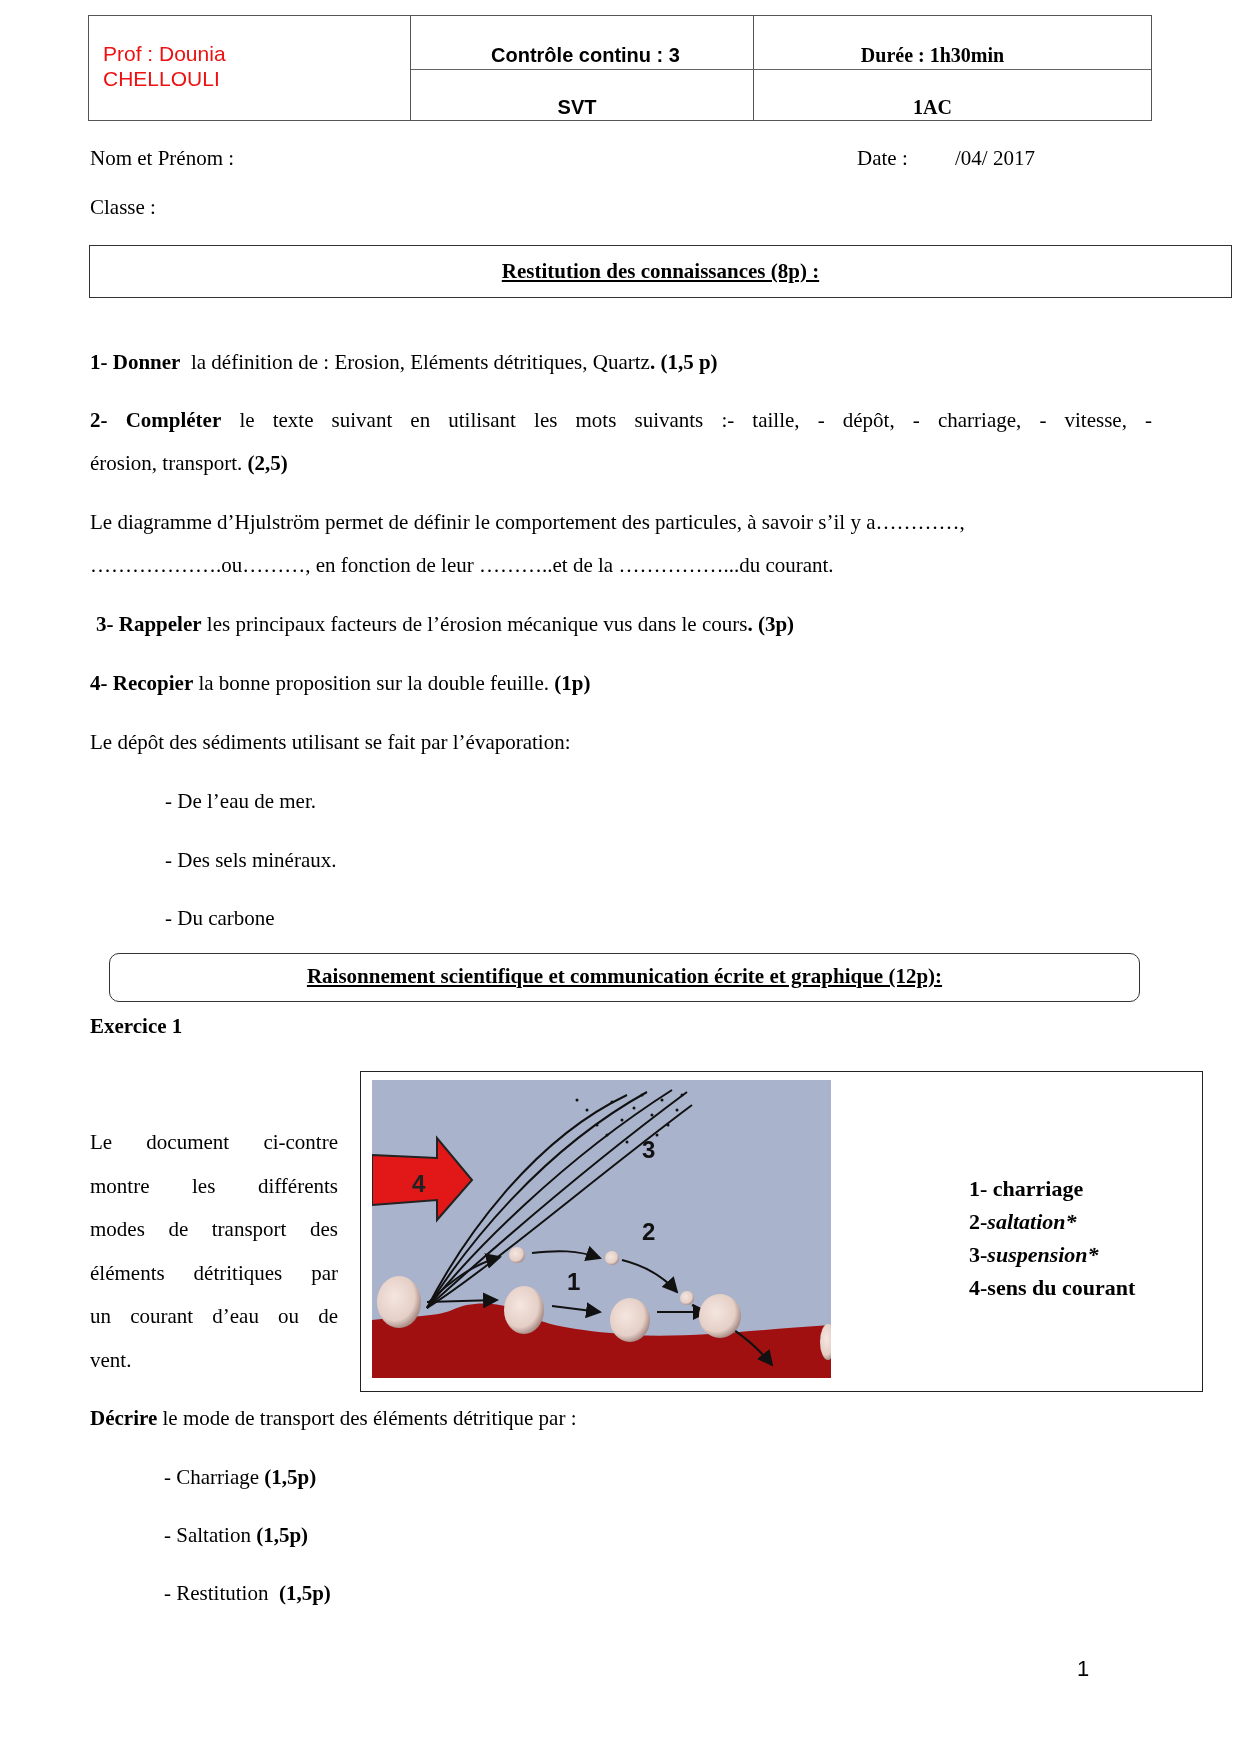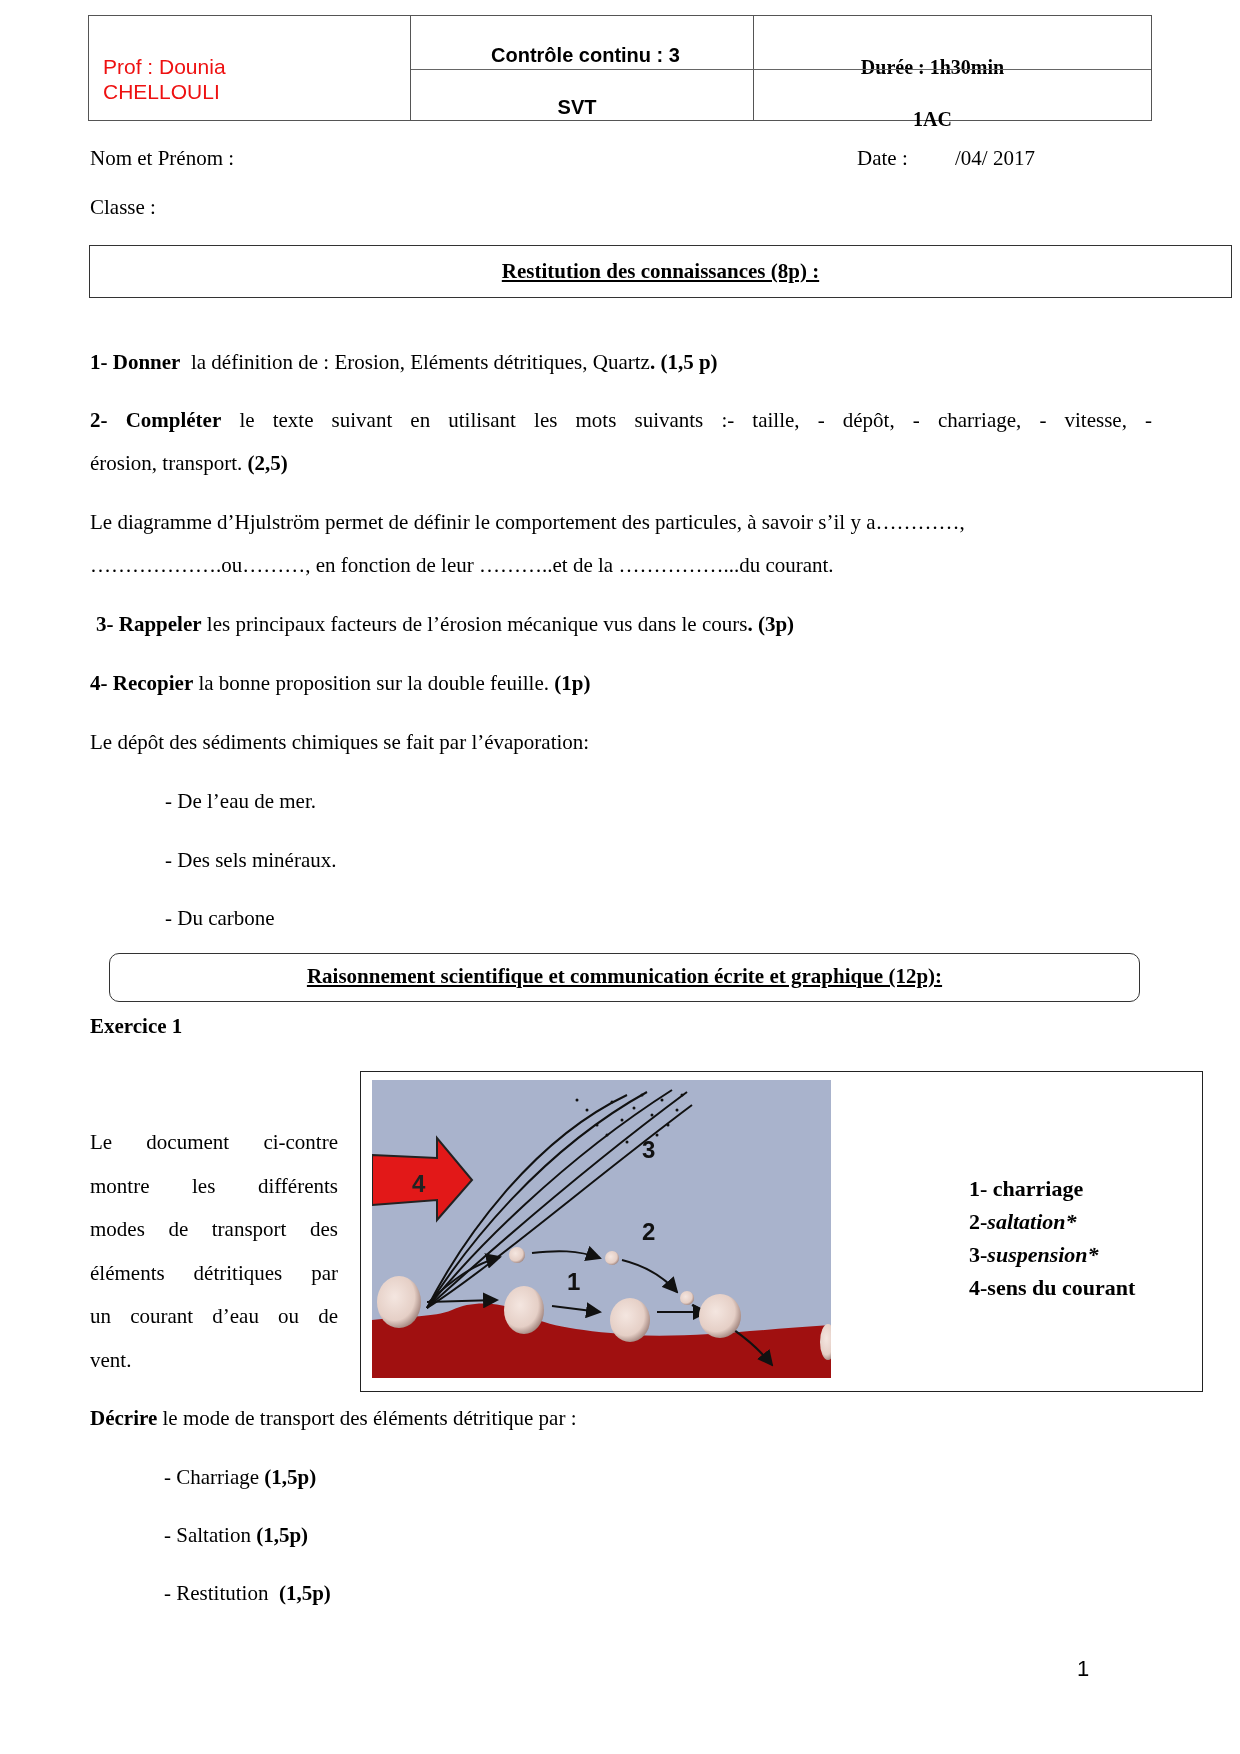--- a/index.html
+++ b/index.html
@@ -7,23 +7,23 @@
          font-family: "Liberation Serif", "DejaVu Serif", serif; color: #000; }
   .abs { position: absolute; }
   .serif { font-family: "Liberation Serif", "DejaVu Serif", serif; }
   .sans { font-family: "Liberation Sans", "DejaVu Sans", sans-serif; }
   b, .b { font-weight: bold; }
 
   
   #hdr { left: 88px; top: 15px; width: 1064px; height: 106px; border: 1.5px solid #555; box-sizing: border-box; }
   #hdr .c1 { position: absolute; left: 0; top: 0; width: 322px; height: 100%; border-right: 1.5px solid #555; box-sizing: border-box; }
   #hdr .c2 { position: absolute; left: 322px; top: 0; width: 343px; height: 100%; border-right: 1.5px solid #555; box-sizing: border-box; }
-  #hdr .c3 { position: absolute; left: 665px; top: 12px; right: 0; height: 100%; }
+  #hdr .c3 { position: absolute; left: 665px; top: 0; right: 0; height: 100%; }
   #hdr .rowsplit { position: absolute; left: 322px; right: 0; top: 53px; border-top: 1.5px solid #666; }
-  .prof { position: absolute; left: 14px; top: 25px; color: #ee1111; font-size: 21px; line-height: 25px; margin-top: 13px; }
+  .prof { position: absolute; left: 14px; top: 25px; color: #ee1111; font-size: 21px; line-height: 25px; }
   .c2 .t1 { position: absolute; left: 17px; right: 0; top: 28px; text-align: center; font-weight: bold; font-size: 20px; padding-right: 10px; }
   .c2 .t2 { position: absolute; left: 0; right: 0; top: 80px; text-align: center; font-weight: bold; font-size: 20px; padding-right: 10px; }
   .c3 .t1 { position: absolute; left: 0; right: 0; top: 28px; text-align: center; font-weight: bold; font-size: 20px; padding-right: 40px; }
   .c3 .t2 { position: absolute; left: 0; right: 0; top: 80px; text-align: center; font-weight: bold; font-size: 20px; padding-right: 40px; }
 
   .line { position: absolute; font-size: 21px; line-height: 24px; white-space: nowrap; }
   .sectionbox { position: absolute; border: 1.5px solid #333; box-sizing: border-box; text-align: center; }
   .sectionbox span { font-weight: bold; text-decoration: underline; font-size: 21px; }
 
   .just { position: absolute; font-size: 21px; line-height: 43.5px; text-align: justify; }
@@ -79,21 +79,21 @@
 <div class="line" style="left:90px; top:510px;">Le diagramme d’Hjulström permet de définir le comportement des particules, à savoir s’il y a…………,</div>
 <div class="line" style="left:90px; top:553px;">……………….ou………, en fonction de leur ………..et de la ……………...du courant.</div>
 
 <div class="line" style="left:96px; top:612px;">
   <b>3-</b> <b>Rappeler</b><span> les principaux facteurs de l’érosion mécanique vus dans le cours</span><b>. (3p)</b>
 </div>
 
 <div class="line" style="left:90px; top:671px;">
   <b>4-</b> <b>Recopier</b><span style="white-space:pre"> la bonne proposition sur la double feuille. </span><b>(1p)</b>
 </div>
-<div class="line" style="left:90px; top:730px;">Le dépôt des sédiments chimiques se fait par l’évaporation:</div>
+<div class="line" style="left:90px; top:730px;">Le dépôt des sédiments utilisant se fait par l’évaporation:</div>
 <div class="line" style="left:165px; top:789px;">- De l’eau de mer.</div>
 <div class="line" style="left:165px; top:848px;">- Des sels minéraux.</div>
 <div class="line" style="left:165px; top:906px;">- Du carbone</div>
 
 <div class="sectionbox" style="left:109px; top:953px; width:1031px; height:49px; line-height:45px;border-radius:10px;">
   <span>Raisonnement scientifique et communication écrite et graphique (12p):</span>
 </div>
 
 <div class="line b" style="left:90px; top:1014px;">Exercice 1</div>
 

